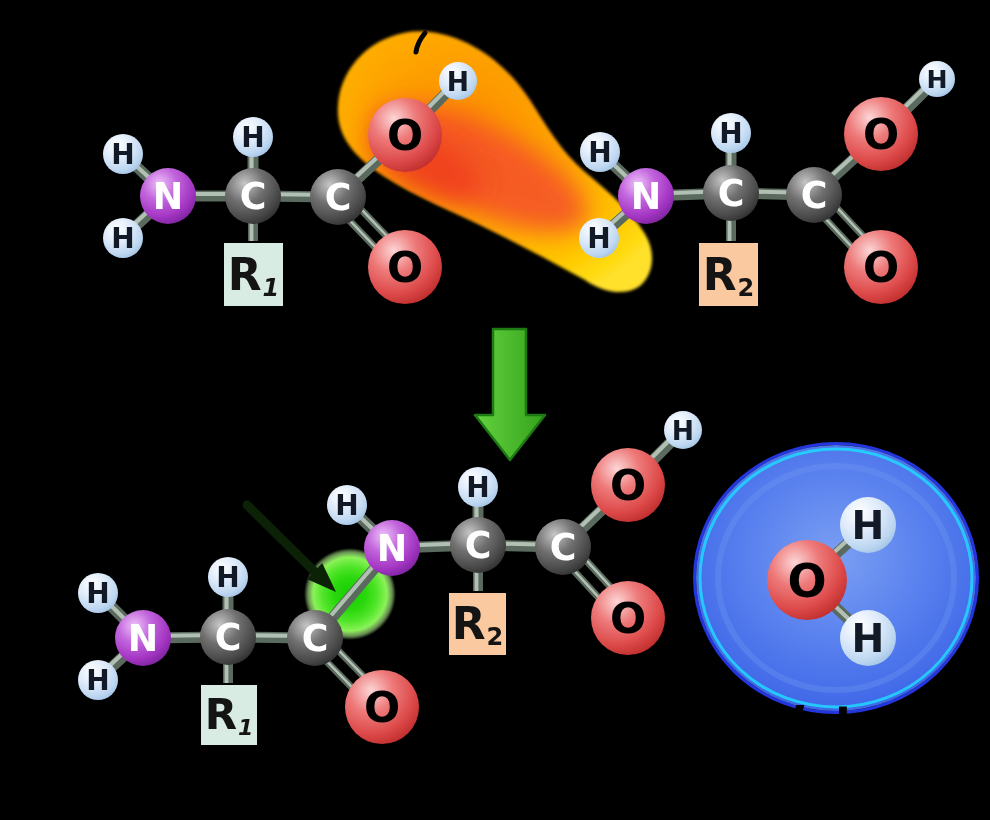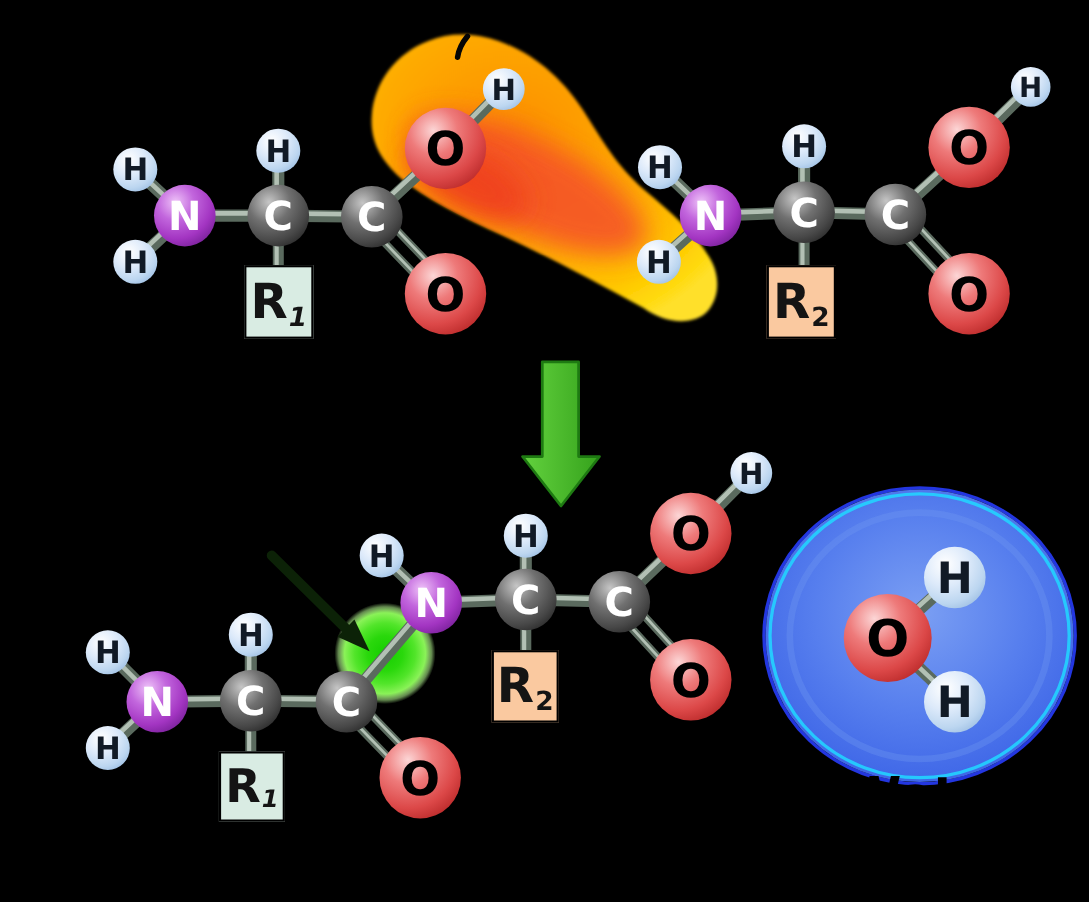--- a/index.html
+++ b/index.html
@@ -12,21 +12,21 @@
     position:absolute;box-sizing:border-box;border:2px solid #000;
     display:flex;align-items:center;justify-content:center;
     font-weight:bold;color:#141414;line-height:1;
   }
   .rbox-mint{background:#d9ece3;}
   .rbox-peach{background:#fac9a0;}
   .rb{font-size:44px;}
   .rs{font-size:24px;margin-top:26px;margin-left:1px;}
   .rs.it{font-style:italic;}
   .water-label{
-    position:absolute;left:756px;top:696px;width:180px;text-align:center;
+    position:absolute;left:756px;top:696px;width:180px;
     font-size:45px;font-weight:bold;color:#000;
   }
 </style>
 </head>
 <body>
 
 <div class="stage">
 
 <svg width="990" height="820" viewBox="0 0 990 820">
   <defs>

